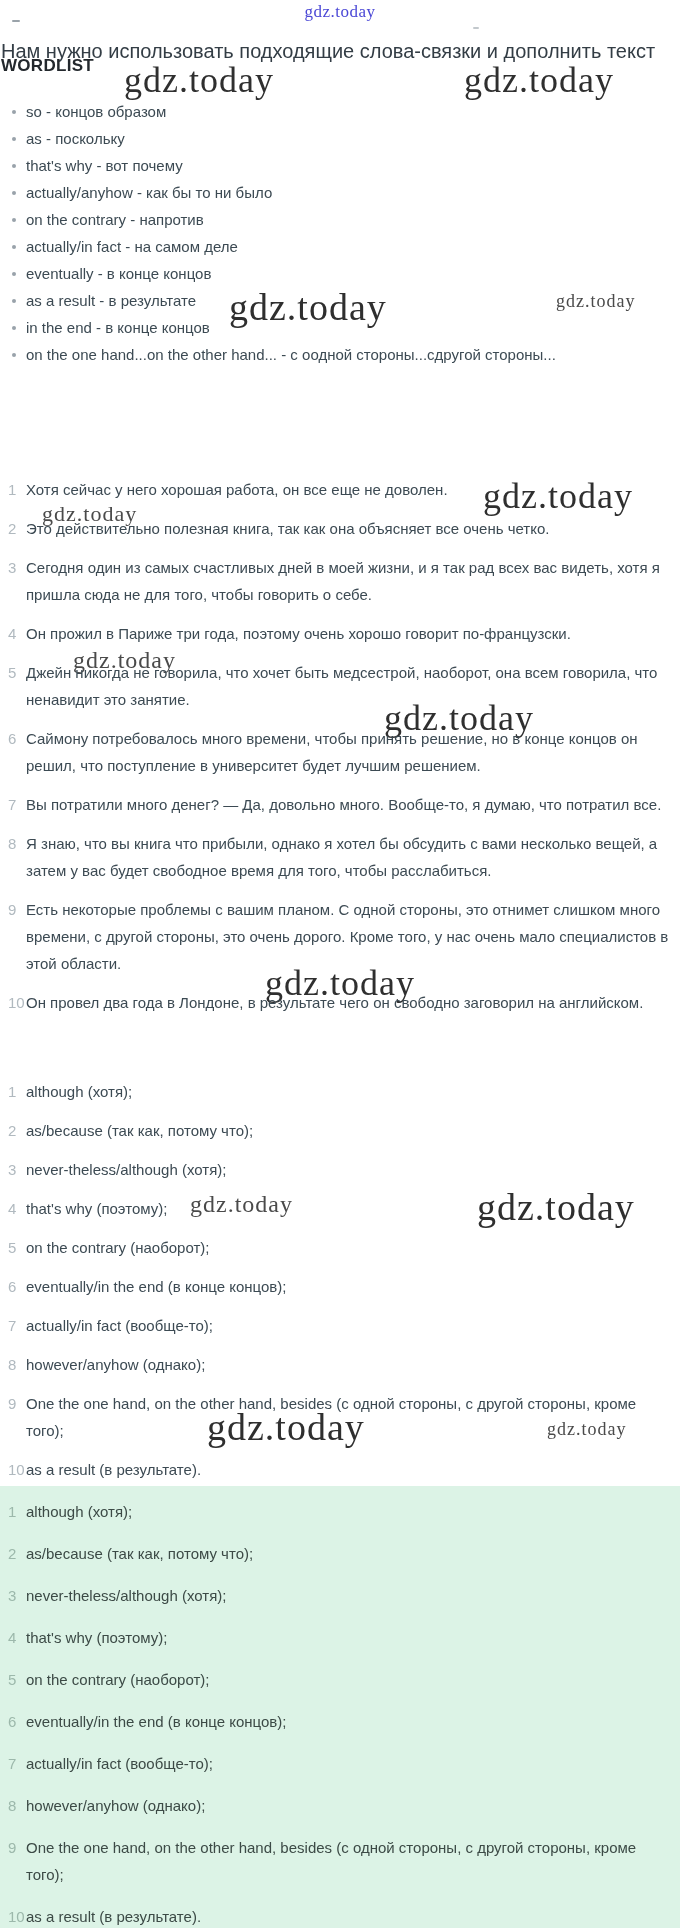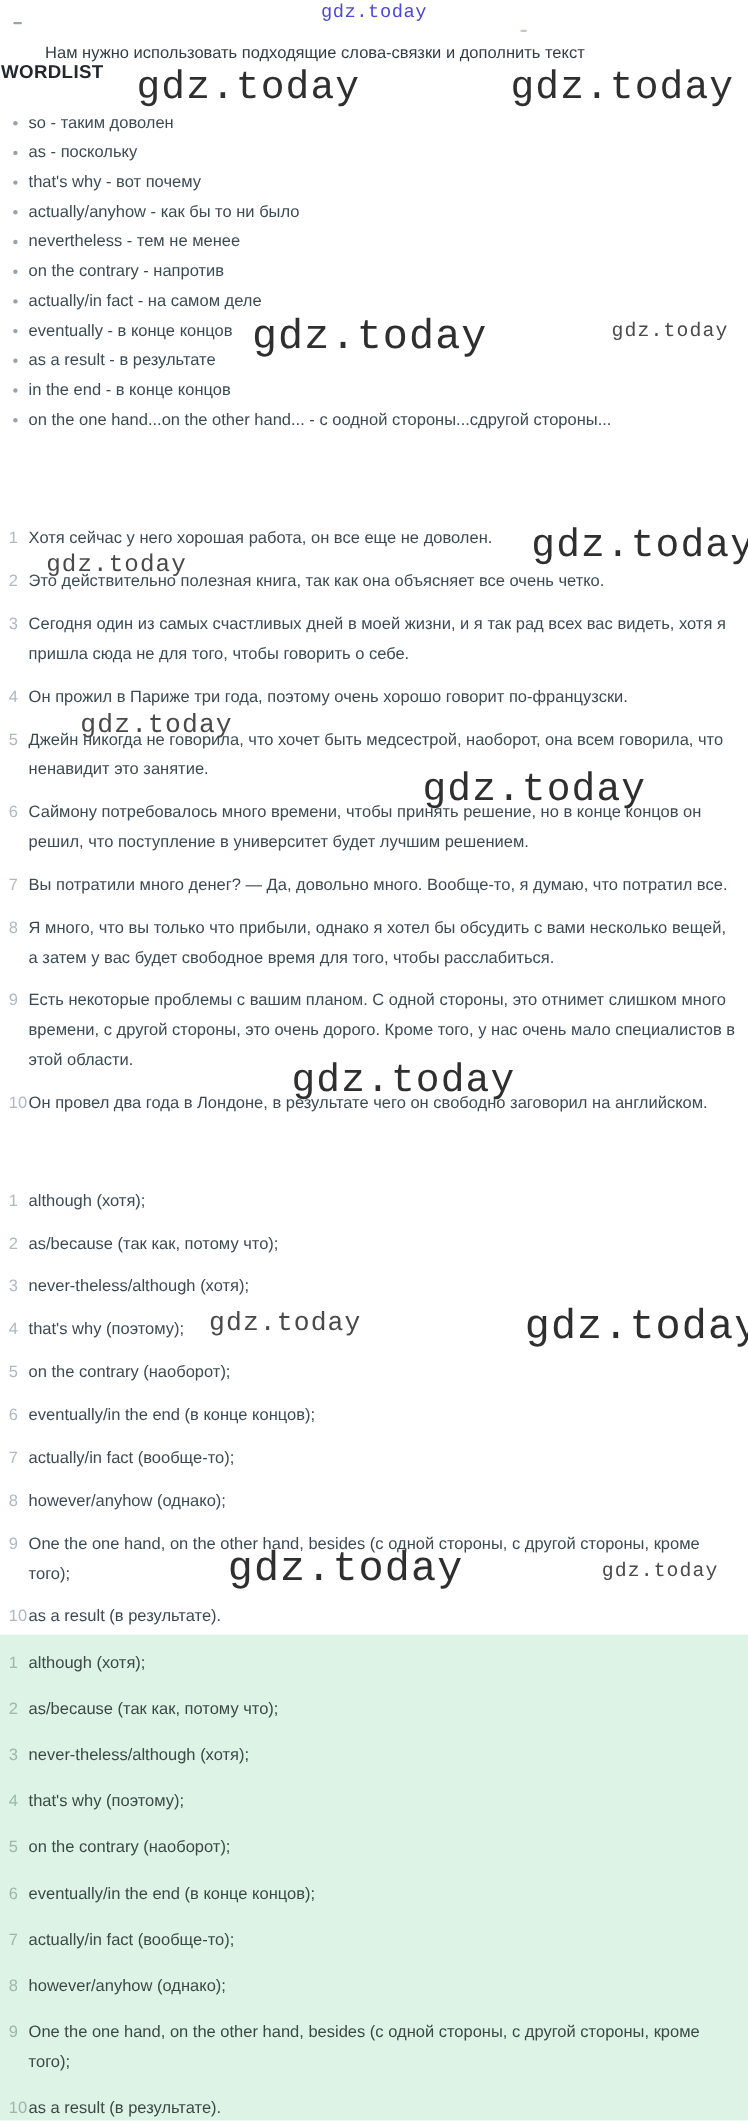--- a/index.html
+++ b/index.html
@@ -8,33 +8,33 @@
     width:680px;height:1928px;
     overflow:hidden;
     background:#ffffff;
     font-family:"Liberation Sans","DejaVu Sans",sans-serif;
     color:#3c4a53;
     font-size:15px;
   }
   
   .wm{
     position:absolute;
-    font-family:Liberation Mono, monospace;
+    font-family:Liberation Serif, serif;
     font-weight:300;
     color:#2f2f2f;
     letter-spacing:1px;
     white-space:nowrap;
     line-height:1;
     pointer-events:none;
   }
   .wm-blue{color:#4b48d6;font-weight:400;letter-spacing:0.5px;}
   .wm-soft{color:#4a4a4a;}
   .artifact{position:absolute;background:#9aa3aa;height:2px;border-radius:1px;}
   
-  .task-line{position:absolute;top:40px;left:1px;right:10px;font-size:15px;color:#333d45;margin-left:40px;}
+  .task-line{position:absolute;top:40px;left:1px;right:10px;font-size:20px;color:#333d45;}
   .wordlist-title{position:absolute;top:56px;left:1px;font-size:17px;font-weight:bold;color:#23282d;letter-spacing:0.3px;}
   
   .wordlist{position:absolute;top:98px;left:0;right:0;margin:0;padding:0;list-style:none;}
   .wordlist li{display:flex;align-items:center;height:27px;}
   .dot{flex:0 0 4px;width:4px;height:4px;border-radius:50%;background:#99a2aa;margin:0 10px 0 12px;}
   
   .rows{position:absolute;left:0;right:0;}
   .row{display:flex;line-height:27px;}
   .num{flex:0 0 18px;margin-left:8px;color:#b0b9bf;}
   .txt{flex:1;padding-right:8px;}
@@ -78,37 +78,33 @@
   <div class="wm" style="top:1618px;left:494px;font-size:36px;">gdz.today</div>
   <div class="wm" style="top:1852px;left:207px;font-size:38px;">gdz.today</div>
   <div class="wm wm-soft" style="top:1858px;left:547px;font-size:18px;">gdz.today</div>
 
   <div class="task-line">Нам нужно использовать подходящие слова-связки и дополнить текст</div>
   <div class="wordlist-title">WORDLIST</div>
 
   <ul class="wordlist">
     <li>
         <span class="dot"></span>
-        <span>so - таким доволен</span>
+        <span>so - концов образом</span>
       </li>
     <li>
         <span class="dot"></span>
         <span>as - поскольку</span>
       </li>
     <li>
         <span class="dot"></span>
         <span>that's why - вот почему</span>
       </li>
     <li>
         <span class="dot"></span>
         <span>actually/anyhow - как бы то ни было</span>
-      </li>
-    <li>
-        <span class="dot"></span>
-        <span>nevertheless - тем не менее</span>
       </li>
     <li>
         <span class="dot"></span>
         <span>on the contrary - напротив</span>
       </li>
     <li>
         <span class="dot"></span>
         <span>actually/in fact - на самом деле</span>
       </li>
     <li>
@@ -153,21 +149,21 @@
     <div class="row">
         <span class="num">6</span>
         <span class="txt">Саймону потребовалось много времени, чтобы принять решение, но в конце концов он решил, что поступление в университет будет лучшим решением.</span>
       </div>
     <div class="row">
         <span class="num">7</span>
         <span class="txt">Вы потратили много денег? — Да, довольно много. Вообще-то, я думаю, что потратил все.</span>
       </div>
     <div class="row">
         <span class="num">8</span>
-        <span class="txt">Я много, что вы только что прибыли, однако я хотел бы обсудить с вами несколько вещей, а затем у вас будет свободное время для того, чтобы расслабиться.</span>
+        <span class="txt">Я знаю, что вы книга что прибыли, однако я хотел бы обсудить с вами несколько вещей, а затем у вас будет свободное время для того, чтобы расслабиться.</span>
       </div>
     <div class="row">
         <span class="num">9</span>
         <span class="txt">Есть некоторые проблемы с вашим планом. С одной стороны, это отнимет слишком много времени, с другой стороны, это очень дорого. Кроме того, у нас очень мало специалистов в этой области.</span>
       </div>
     <div class="row">
         <span class="num">10</span>
         <span class="txt">Он провел два года в Лондоне, в результате чего он свободно заговорил на английском.</span>
       </div>
   </div>

